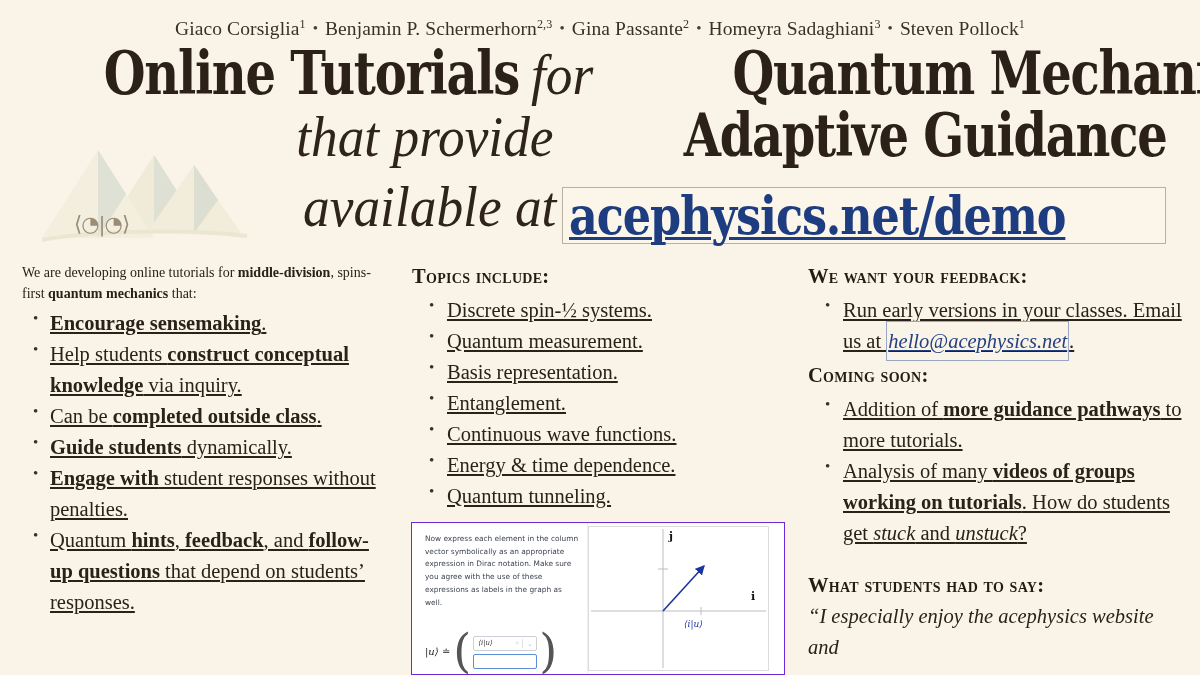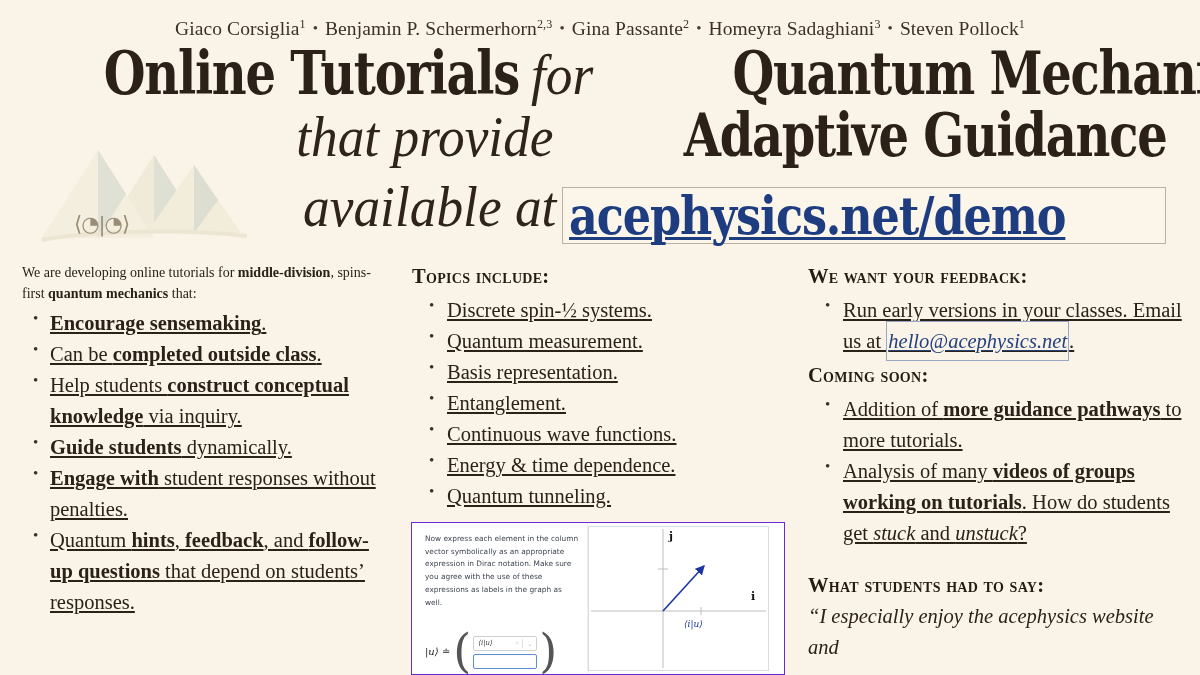--- a/index.html
+++ b/index.html
@@ -311,22 +311,22 @@
 </div>
 
 <div id="columns">
 
   <div class="col" id="col-left">
     <div class="body-text">
       <span>We are developing online tutorials for </span><b>middle-division</b><span>, spins-first </span><b>quantum mechanics</b><span> that:</span>
     </div>
     <ul class="bullets">
       <li><b>Encourage sensemaking</b><span>.</span></li>
+      <li><span>Help students </span><b>construct conceptual knowledge</b><span> via inquiry.</span></li>
       <li><span>Can be </span><b>completed outside class</b><span>.</span></li>
-      <li><span>Help students </span><b>construct conceptual knowledge</b><span> via inquiry.</span></li>
       <li><b>Guide students</b><span> dynamically.</span></li>
       <li><b>Engage with</b><span> student responses without penalties.</span></li>
       <li><span>Quantum </span><b>hints</b><span>, </span><b>feedback</b><span>, and </span><b>follow-up questions</b><span> that depend on students’ responses.</span></li>
     </ul>
   </div>
 
   <div class="col" id="col-mid">
     <div class="section-head">Topics include:</div>
     <ul class="bullets">
       <li>Discrete spin-½ systems.</li>

